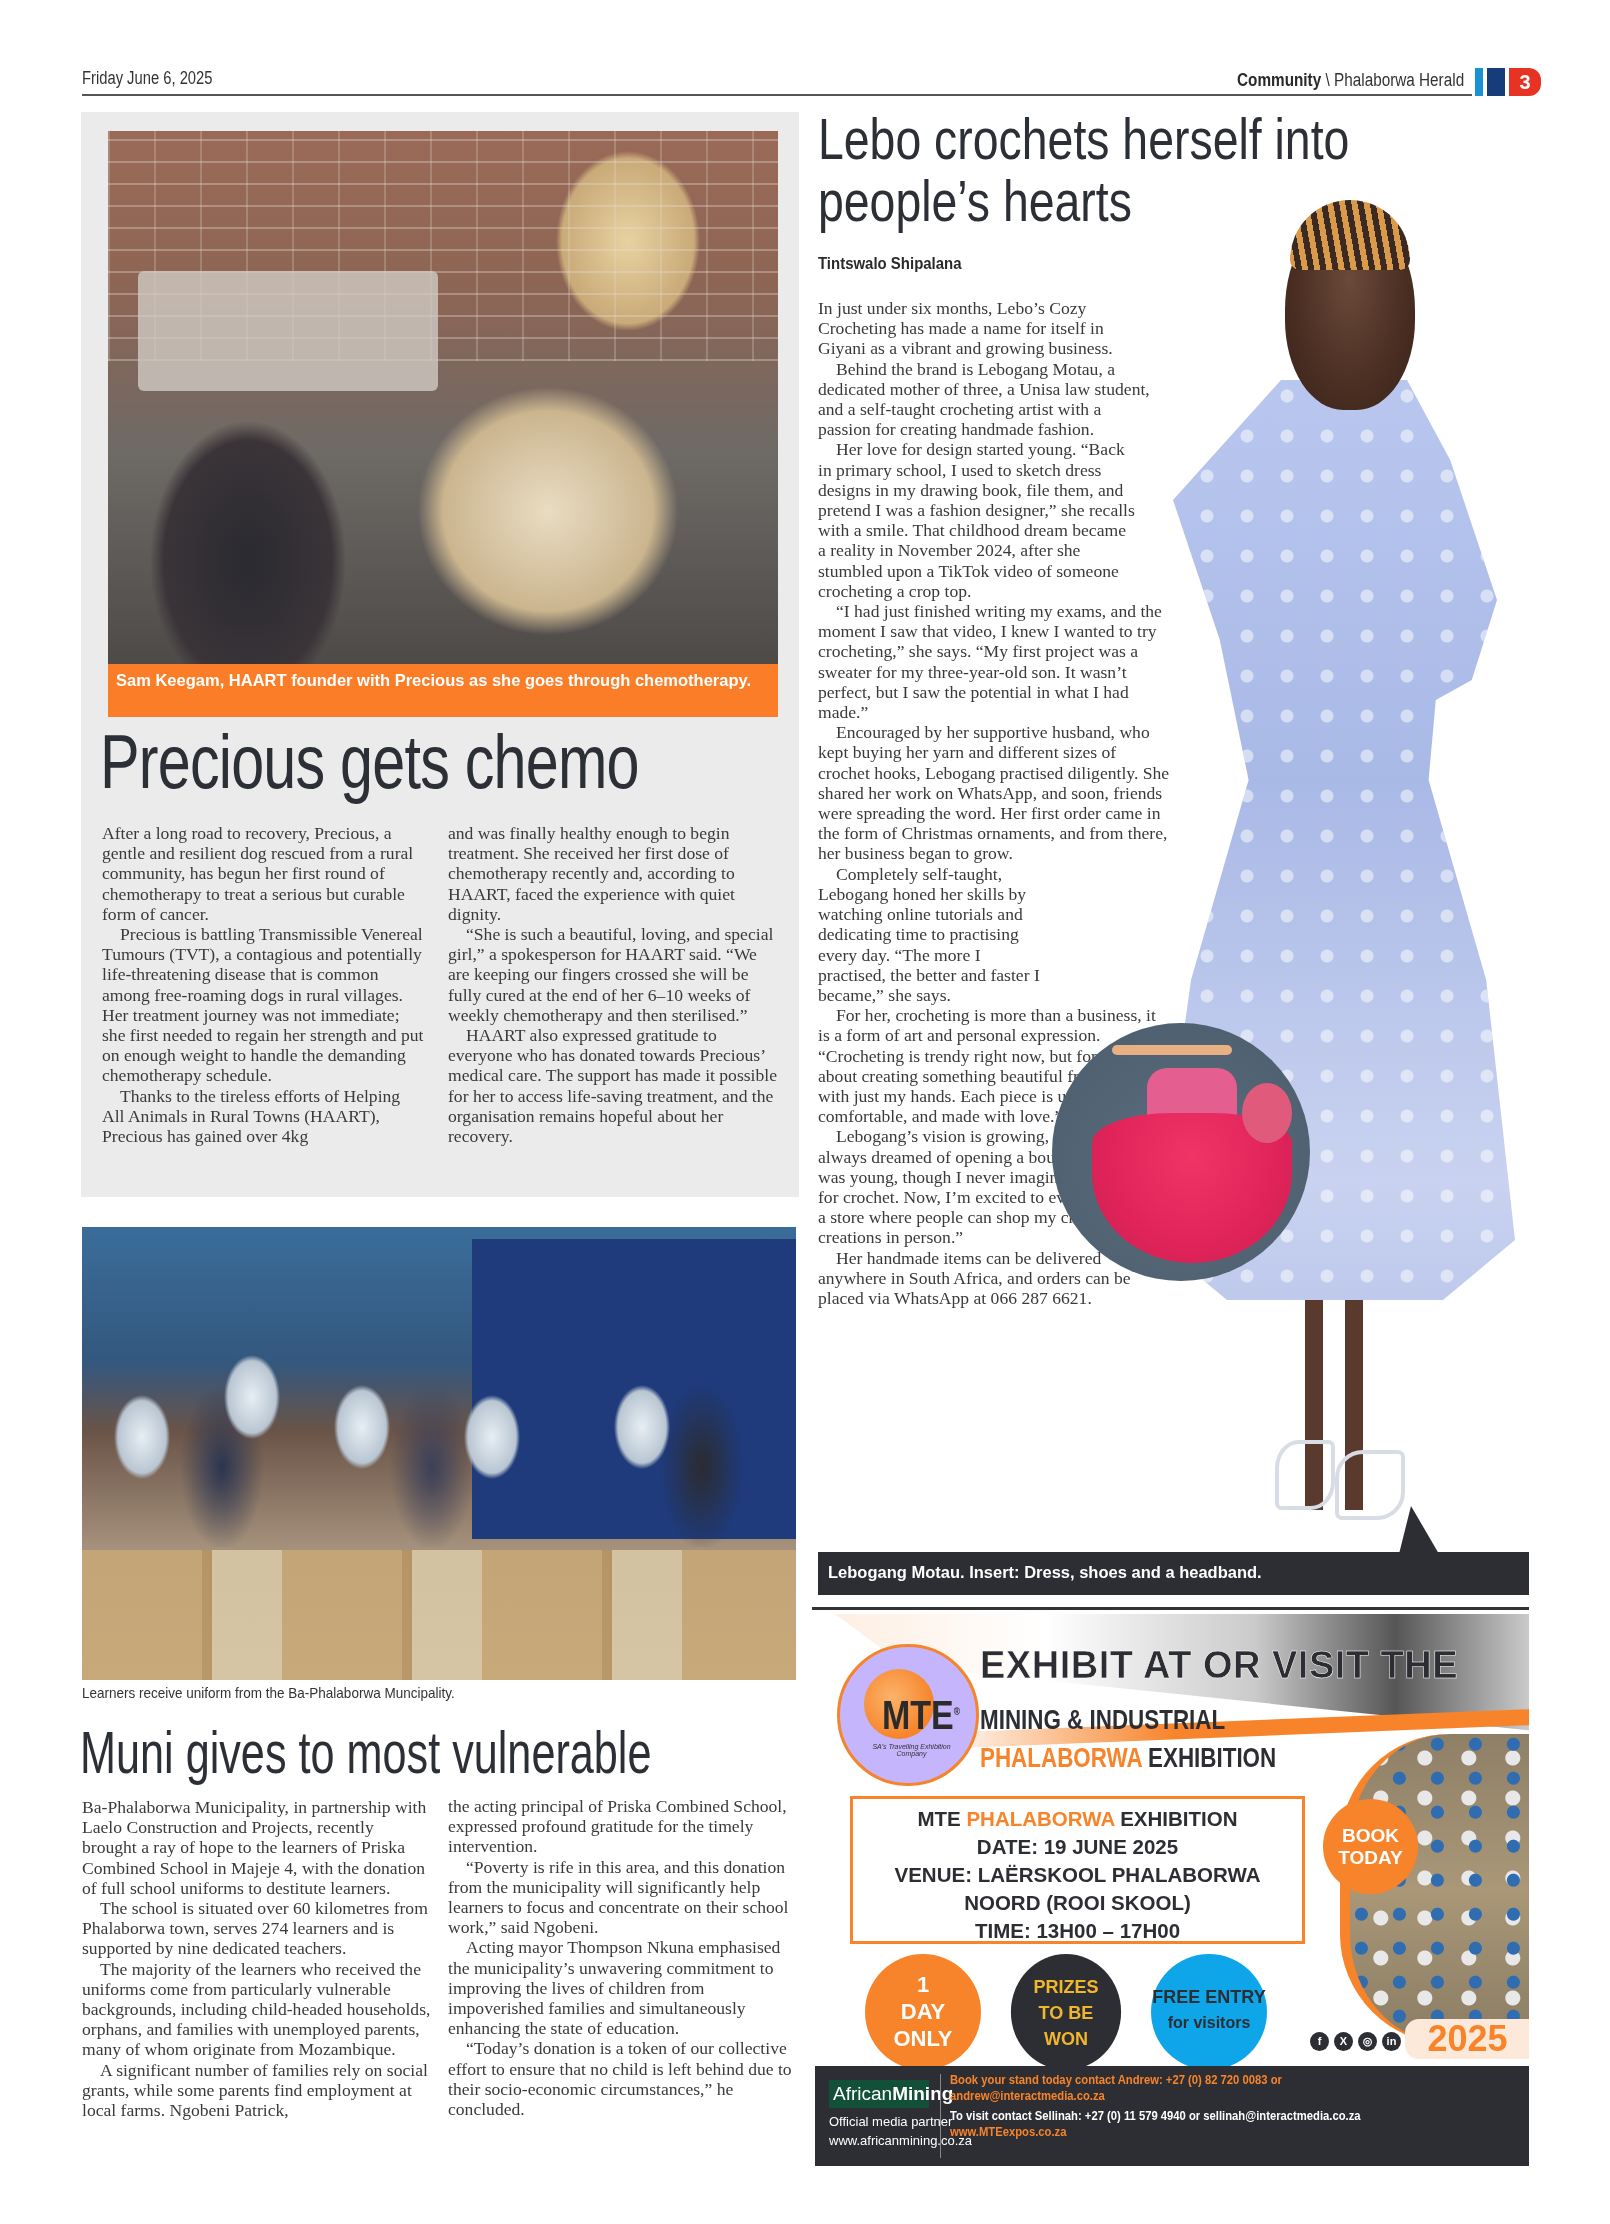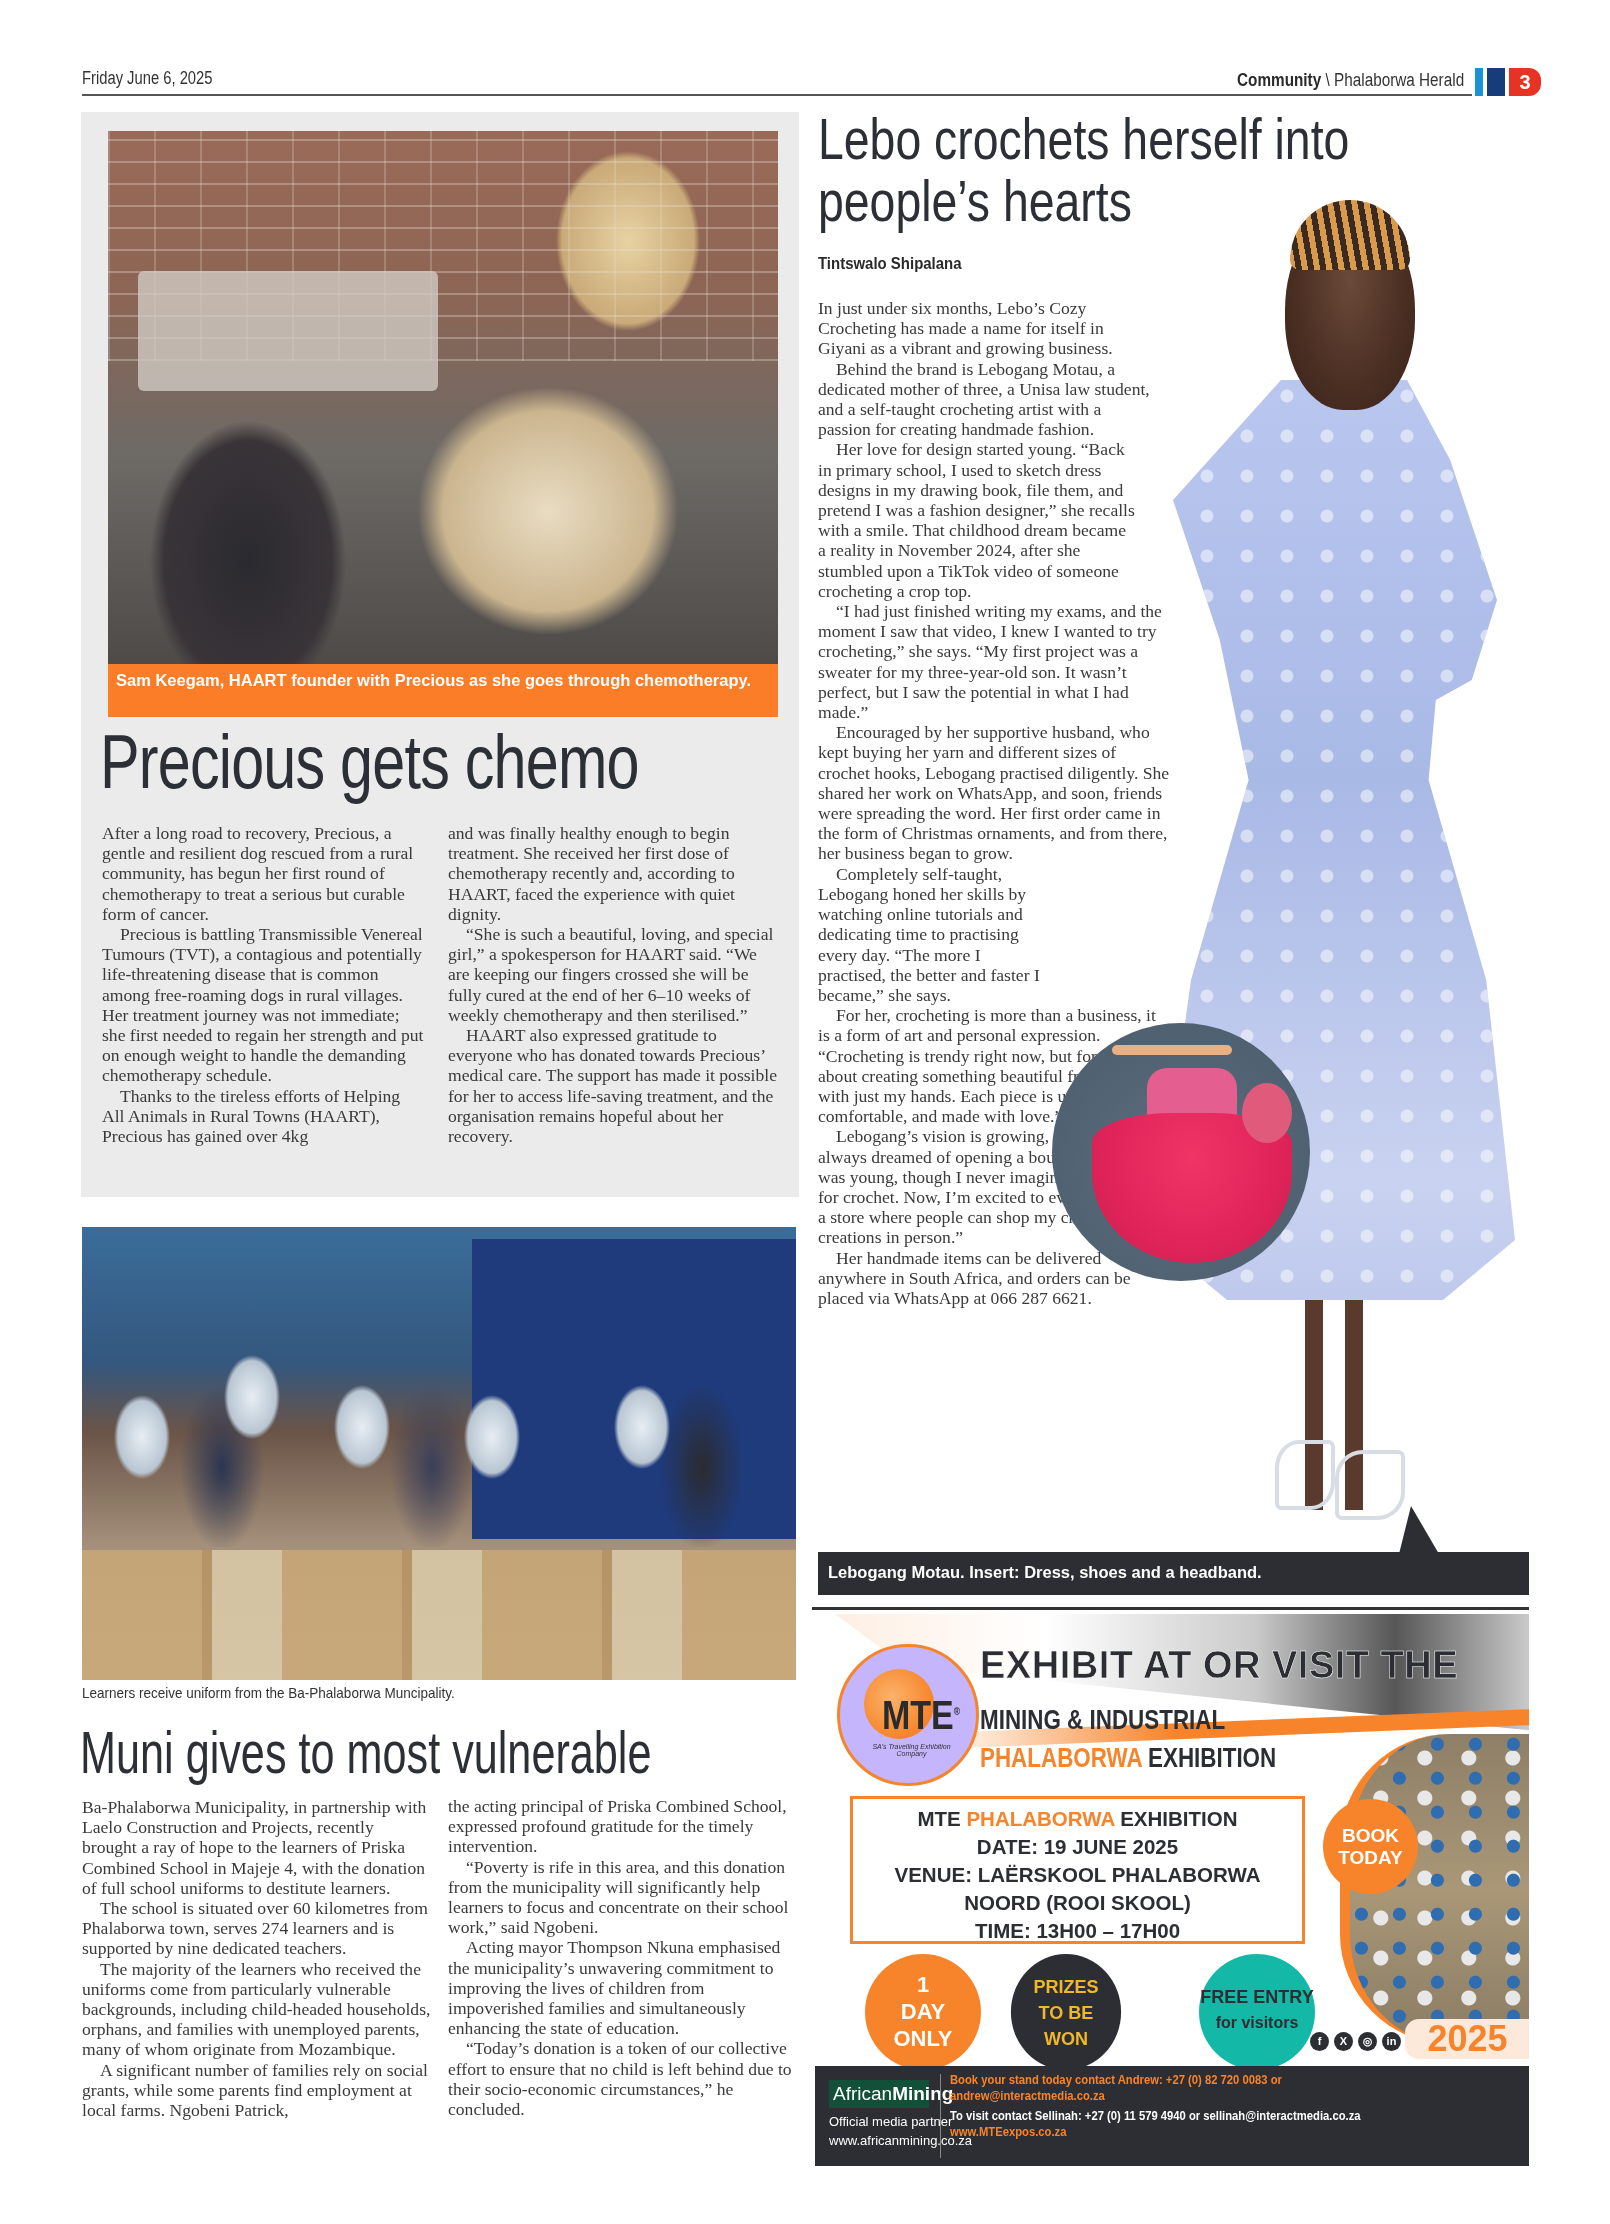--- a/index.html
+++ b/index.html
@@ -111,21 +111,21 @@
   .ad .photo-expo { position: absolute; left: 525px; top: 120px; width: 220px; height: 310px; border-radius: 110px 0 0 110px;
     background:
       radial-gradient(circle at 30% 30%, #2f6db0 0 6px, transparent 7px) 0 0/38px 34px,
       radial-gradient(circle at 70% 60%, #e8e8e8 0 7px, transparent 8px) 0 0/44px 40px,
       linear-gradient(180deg, #8e7f67 0%, #a99777 50%, #8a7c64 100%);
     border-left: 10px solid #f7842a; }
   .ad .book { position: absolute; left: 508px; top: 185px; width: 95px; height: 95px; border-radius: 50%; background: #f7842a; color: #fff; font-family: "Liberation Sans", sans-serif; font-weight: 700; font-size: 19px; line-height: 22px; text-align: center; padding-top: 26px; }
   .ad .circ { position: absolute; top: 340px; width: 116px; height: 116px; border-radius: 50%; font-family: "Liberation Sans", sans-serif; font-weight: 700; text-align: center; }
   .ad .c1 { left: 50px; background: #f7842a; color: #fff; font-size: 22px; line-height: 27px; padding-top: 17px; }
   .ad .c2 { left: 193px; background: #2c2e33; color: #f0b62c; font-size: 19px; line-height: 26px; padding-top: 20px; transform: scaleX(0.95); }
-  .ad .c3 { left: 336px; background: #14b8a6; color: #2c2e33; font-size: 18px; line-height: 26px; padding-top: 30px; margin-left: 48px; }
+  .ad .c3 { left: 336px; background: #0ea5e9; color: #2c2e33; font-size: 18px; line-height: 26px; padding-top: 30px; }
   .ad .social { position: absolute; left: 495px; top: 418px; display: flex; gap: 5px; }
   .ad .social span { width: 19px; height: 19px; border-radius: 50%; background: #2c2e33; color: #fff; font-family: "Liberation Sans", sans-serif; font-size: 11px; font-weight: 700; text-align: center; line-height: 19px; }
   .ad .year { position: absolute; left: 590px; top: 405px; width: 125px; height: 40px; background: #fde9d9; color: #f7842a; font-family: "Liberation Sans", sans-serif; font-weight: 700; font-size: 36px; line-height: 40px; text-align: center; border-radius: 14px 0 0 14px; }
   .ad .footer { position: absolute; left: 0; top: 452px; width: 714px; height: 100px; background: #2c2e33; }
   .ad .am-logo { position: absolute; left: 14px; top: 14px; width: 100px; height: 28px; background: #13503a; color: #fff; font-family: "Liberation Sans", sans-serif; font-size: 19px; line-height: 28px; padding-left: 4px; white-space: nowrap; }
   .ad .am-logo b { font-weight: 700; }
   .ad .am-sub { position: absolute; left: 14px; top: 46px; font-family: "Liberation Sans", sans-serif; font-size: 13px; line-height: 19px; color: #fff; }
   .ad .vsep { position: absolute; left: 125px; top: 8px; width: 1px; height: 84px; background: #888; }
   .ad .contact { position: absolute; left: 135px; top: 6px; font-family: "Liberation Sans", sans-serif; font-weight: 700; font-size: 12.5px; line-height: 16px; color: #fff; transform: scaleX(0.9); transform-origin: left; white-space: nowrap; }
   .ad .contact .or { color: #f7842a; }

